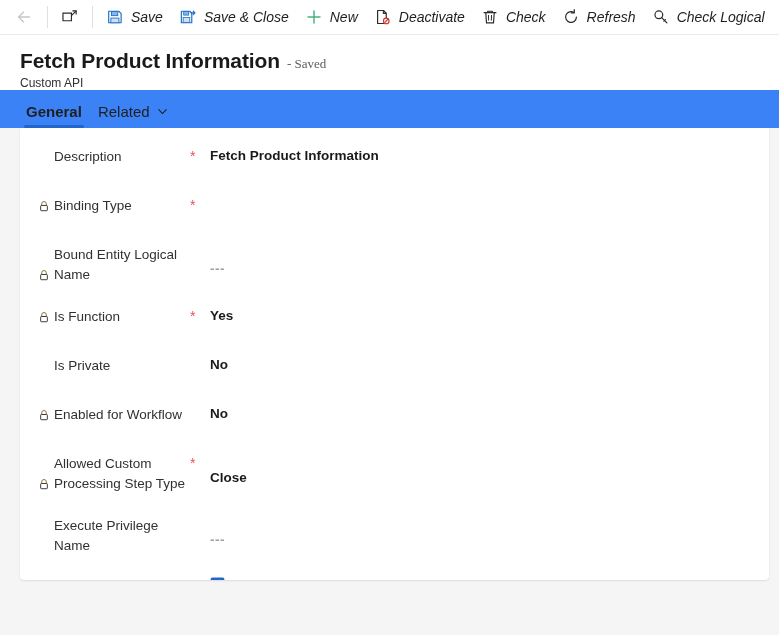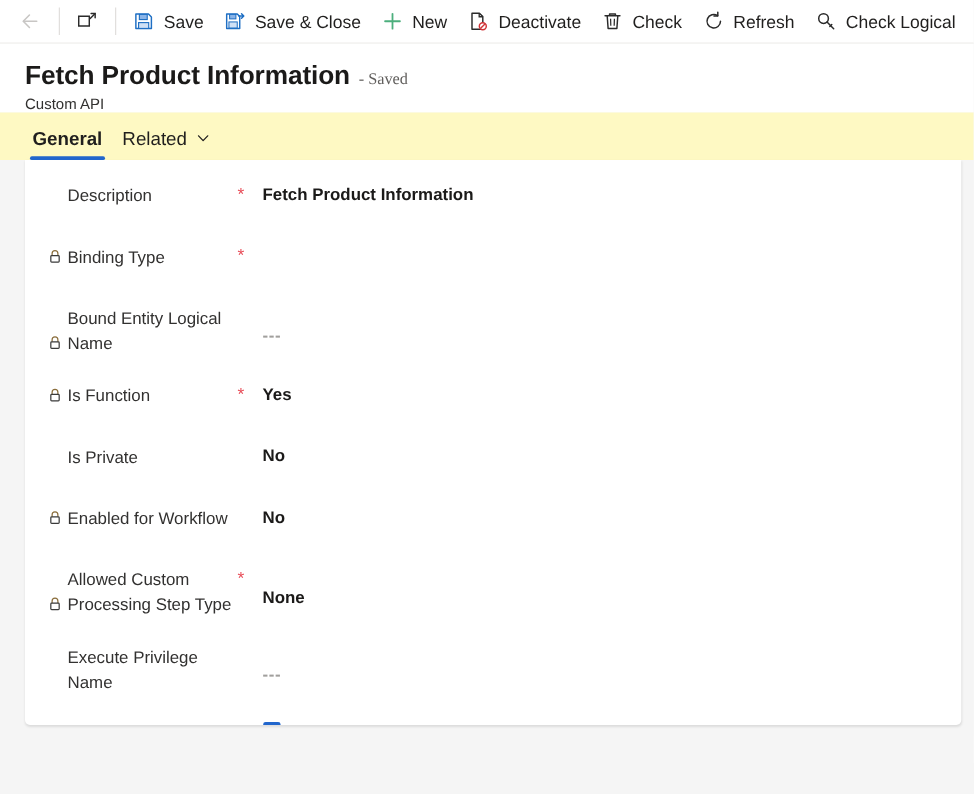--- a/index.html
+++ b/index.html
@@ -20,20 +20,21 @@
   .commandbar {
     height: 35px;
     background: #ffffff;
     display: flex;
     align-items: center;
     padding: 0 0 0 6px;
     box-sizing: border-box;
     border-bottom: 1px solid #edebe9;
     white-space: nowrap;
     overflow: hidden;
+    font-style: italic;
   }
   .cmd-btn {
     display: flex;
     align-items: center;
     height: 32px;
     padding: 0 8px;
     border-radius: 2px;
     cursor: pointer;
     font-size: 14px;
     color: #201f1e;
@@ -77,21 +78,21 @@
     font-family: Liberation Serif, serif;
   }
   .page-subtitle {
     font-size: 12px;
     color: #323130;
     margin-top: 3px;
   }
 
   
   .tabbar {
-    background: #fef9c3;
+    background: #3b82f6;
     display: flex;
     align-items: flex-end;
     padding: 14px 0 0 18px;
     height: 38px;
     box-sizing: border-box;
     text-align: right;
   }
   .tab {
     position: relative;
     padding: 0 8px 8px 8px;
@@ -418,21 +419,21 @@
           <svg viewBox="0 0 14 14" width="12" height="12">
             <path d="M4.3 6.4 V4.5 a2.7 2.7 0 0 1 5.4 0 V6.4" fill="none" stroke="#8a6d3b" stroke-width="1.15"></path>
             <rect x="3.1" y="6.4" width="7.8" height="6.1" rx="0.8" fill="none" stroke="#3a3a3a" stroke-width="1.15"></rect>
           </svg>
         </span>
         <span class="field-label">Allowed Custom Processing Step Type</span>
       </div>
       <div class="req-slot">
         <span class="req-star">*</span>
       </div>
-      <div class="field-value">None</div>
+      <div class="field-value">Close</div>
     </div>
 
     <div class="field-row two-line">
       <div class="field-label-wrap">
         <span class="lock-slot"></span>
         <span class="field-label">Execute Privilege Name</span>
       </div>
       <div class="req-slot"></div>
       <div class="field-value value-empty">---</div>
     </div>

